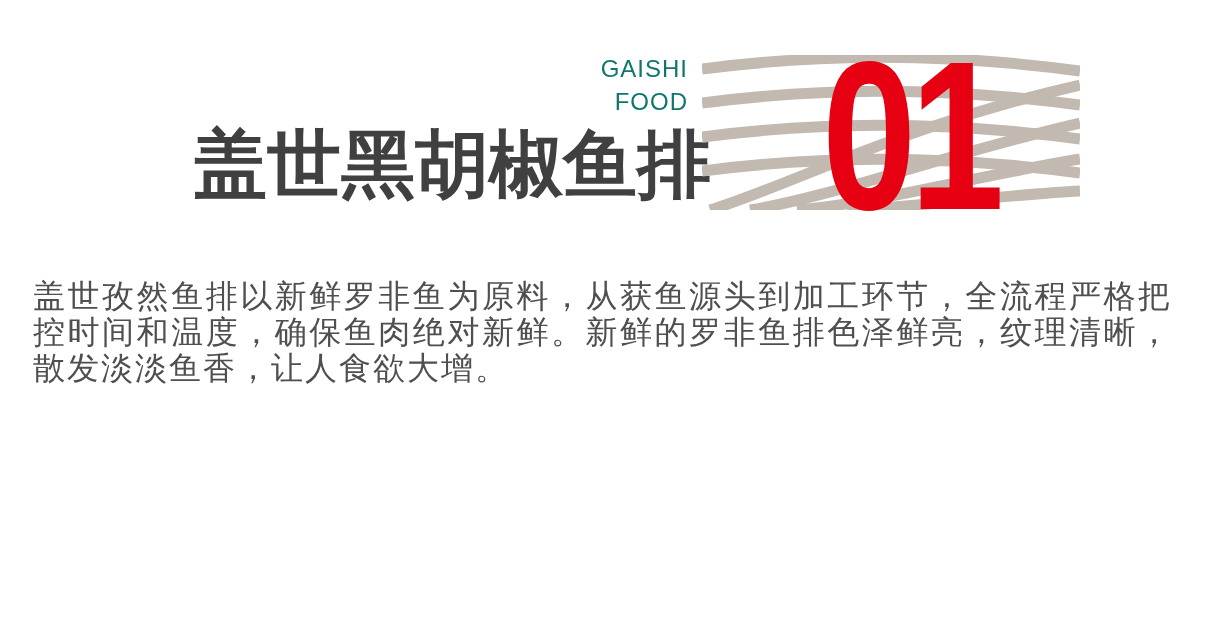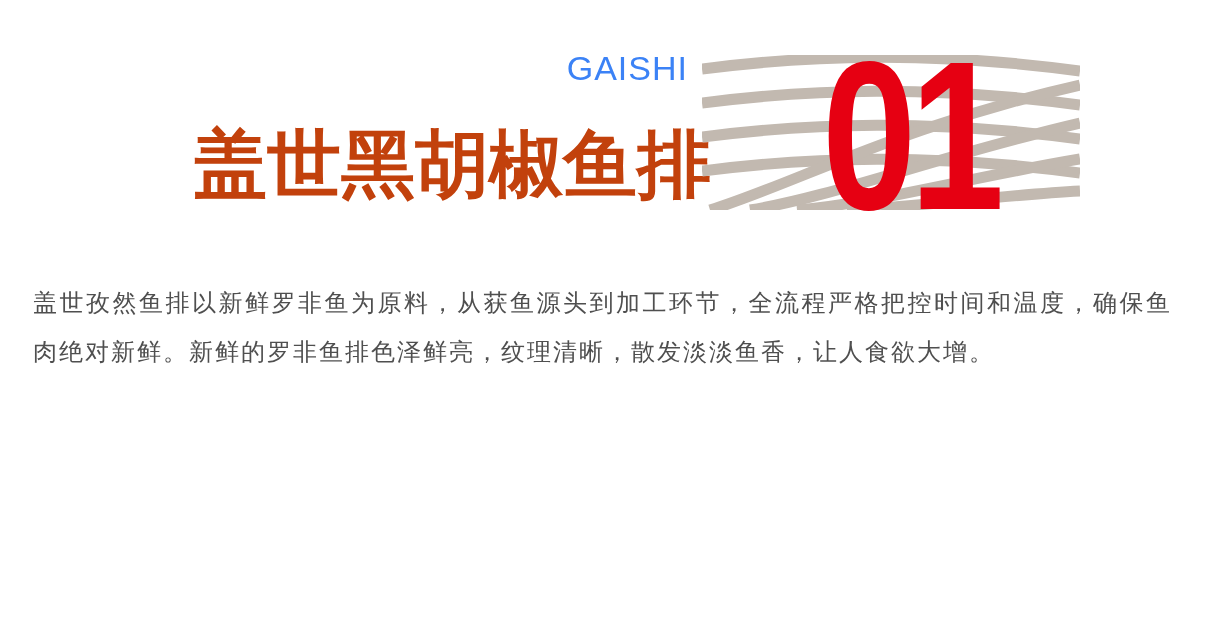--- a/index.html
+++ b/index.html
@@ -6,53 +6,54 @@
   .page {
     position:relative; width:1210px; height:636px;
     background:#ffffff; overflow:hidden;
     font-family:"Liberation Sans", sans-serif;
   }
   
   .title {
     position:absolute; left:193px; top:122px; margin:0;
     font-family:"Liberation Serif","DejaVu Serif",serif;
     font-weight:700; font-size:74px; line-height:86px;
-    color:#c2410c; white-space:nowrap;
+    color:#404040; white-space:nowrap;
   }
   .brand {
     position:absolute; right:522px; top:52px;
-    text-align:right; font-size:34px; line-height:33px;
-    font-weight:300; color:#3b82f6; letter-spacing:1px;
+    text-align:right; font-size:24px; line-height:33px;
+    font-weight:300; color:#0f766e; letter-spacing:1px;
   }
   .waves { position:absolute; left:702px; top:55px; }
   .num {
     position:absolute; left:822px; top:30px;
     font-size:212px; line-height:212px; font-weight:700;
     color:#e60012; letter-spacing:-8px;
     transform:scaleX(0.8); transform-origin:left top;
     white-space:nowrap;
   }
   
   .content { position:absolute; left:33px; top:278px; width:1139px; }
   .content p {
-    margin:0; font-size:24px; line-height:49px;
+    margin:0; font-size:32px; line-height:36px;
     text-align:justify; text-justify:inter-character;
     letter-spacing:2px; color:#4f4f4f;
   }
 </style>
 </head>
 <body>
 
 <div class="page">
 
   <header>
     <h1 class="title">盖世黑胡椒鱼排</h1>
 
     <div class="brand">
       <div>GAISHI</div>
+      <div>FOOD</div>
     </div>
 
     <svg class="waves" width="378" height="155" viewBox="0 0 378 155" fill="none" stroke="#c2b9b0" stroke-width="11" stroke-linecap="butt">
       <path d="M 0,14 C 110,0 230,-4 378,16"></path>
       <path d="M 0,48 C 110,34 230,30 378,50"></path>
       <path d="M 0,82 C 110,68 230,64 378,84"></path>
       <path d="M 0,116 C 110,102 230,98 378,118"></path>
       <path d="M 8,155 C 90,130 200,70 378,30"></path>
       <path d="M 48,155 C 130,142 240,100 378,68"></path>
       <path d="M 95,155 C 175,148 270,122 378,104"></path>

